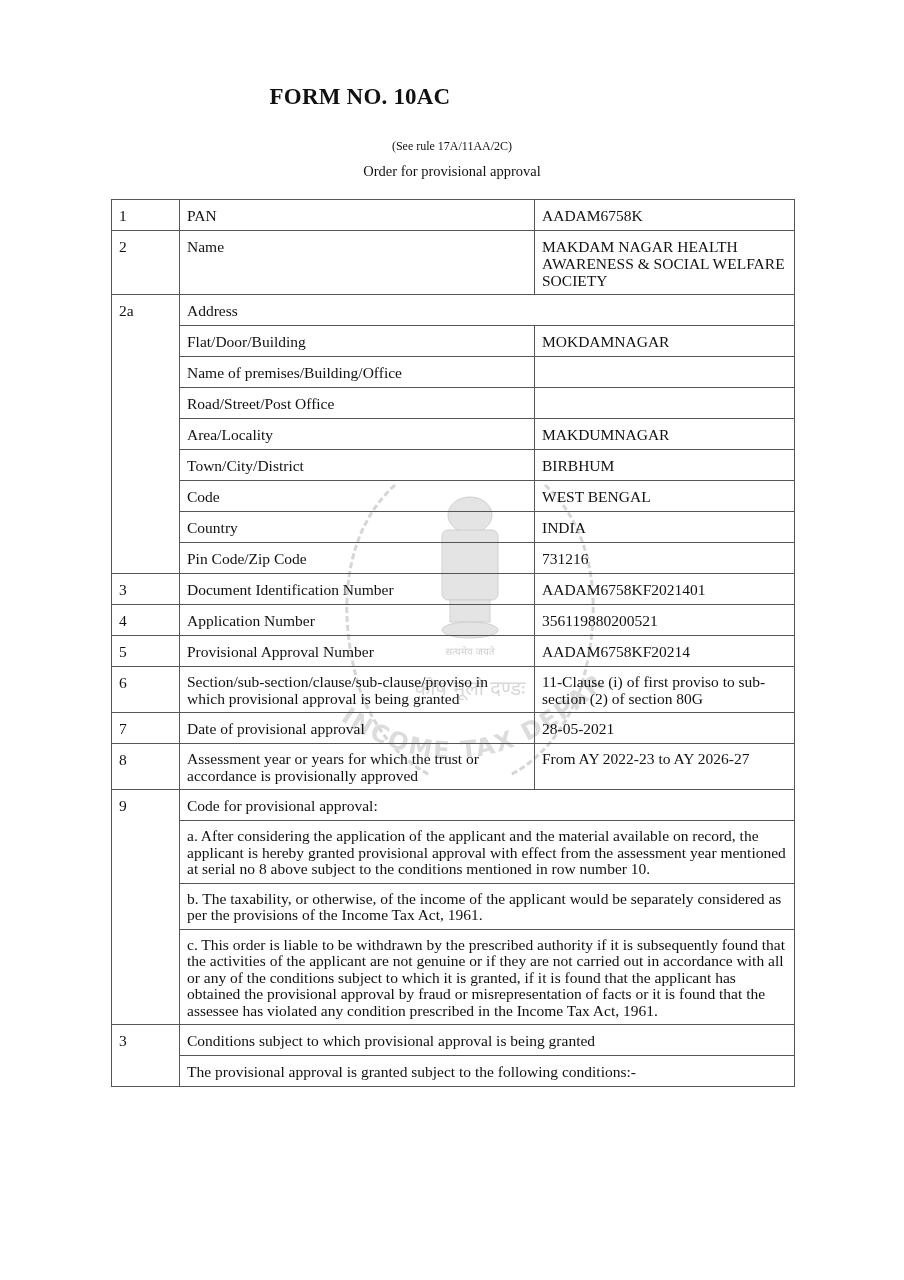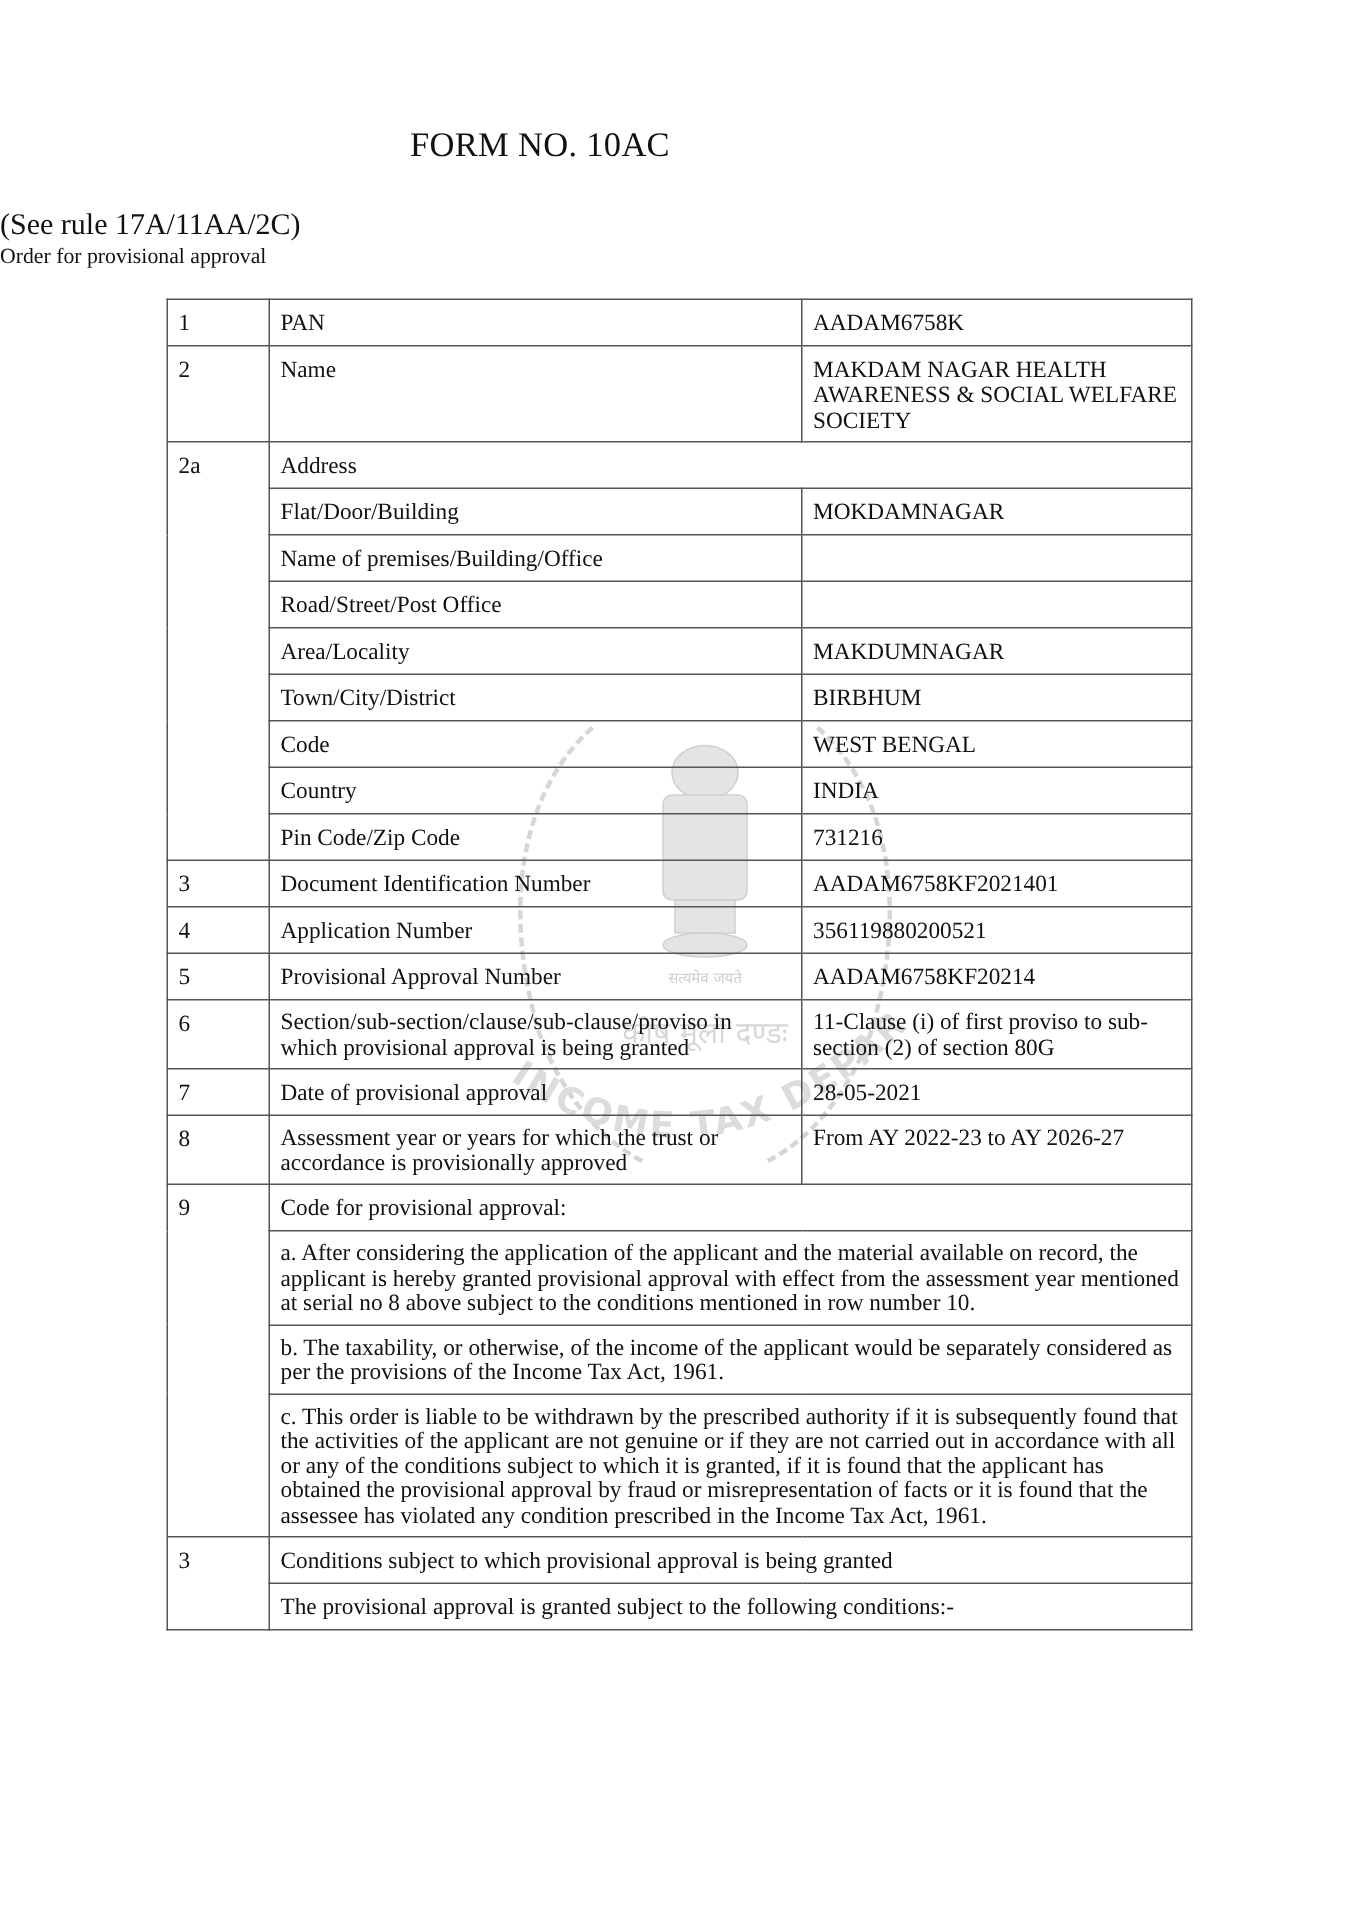--- a/index.html
+++ b/index.html
@@ -3,29 +3,29 @@
 <meta charset="utf-8">
 <style>
   html, body { margin: 0; padding: 0; background: #ffffff; }
   body {
     width: 904px; height: 1280px; position: relative; overflow: hidden;
     font-family: "Liberation Serif", "DejaVu Serif", serif;
     color: #111;
   }
   .title {
     position: absolute; left: 0; width: 720px; top: 84px;
-    text-align: center; font-weight: normal; font-size: 23px; letter-spacing: 0.2px;
+    text-align: center; font-weight: bold; font-size: 23px; letter-spacing: 0.2px;
   }
   .sub1 {
     position: absolute; left: 0; width: 904px; top: 139px;
-    font-size: 20px;
+    text-align: center; font-size: 12px;
   }
   .sub2 {
     position: absolute; left: 0; width: 904px; top: 163px;
-    text-align: left; font-size: 14.5px;
+    text-align: center; font-size: 14.5px;
   }
   .watermark {
     position: absolute; left: 300px; top: 440px; width: 340px; height: 380px;
     pointer-events: none; z-index: 0;
   }
   table.form {
     position: absolute; left: 111px; top: 199px; width: 683px;
     border-collapse: collapse; table-layout: fixed; z-index: 1;
     font-size: 15.5px; line-height: 17px;
   }

